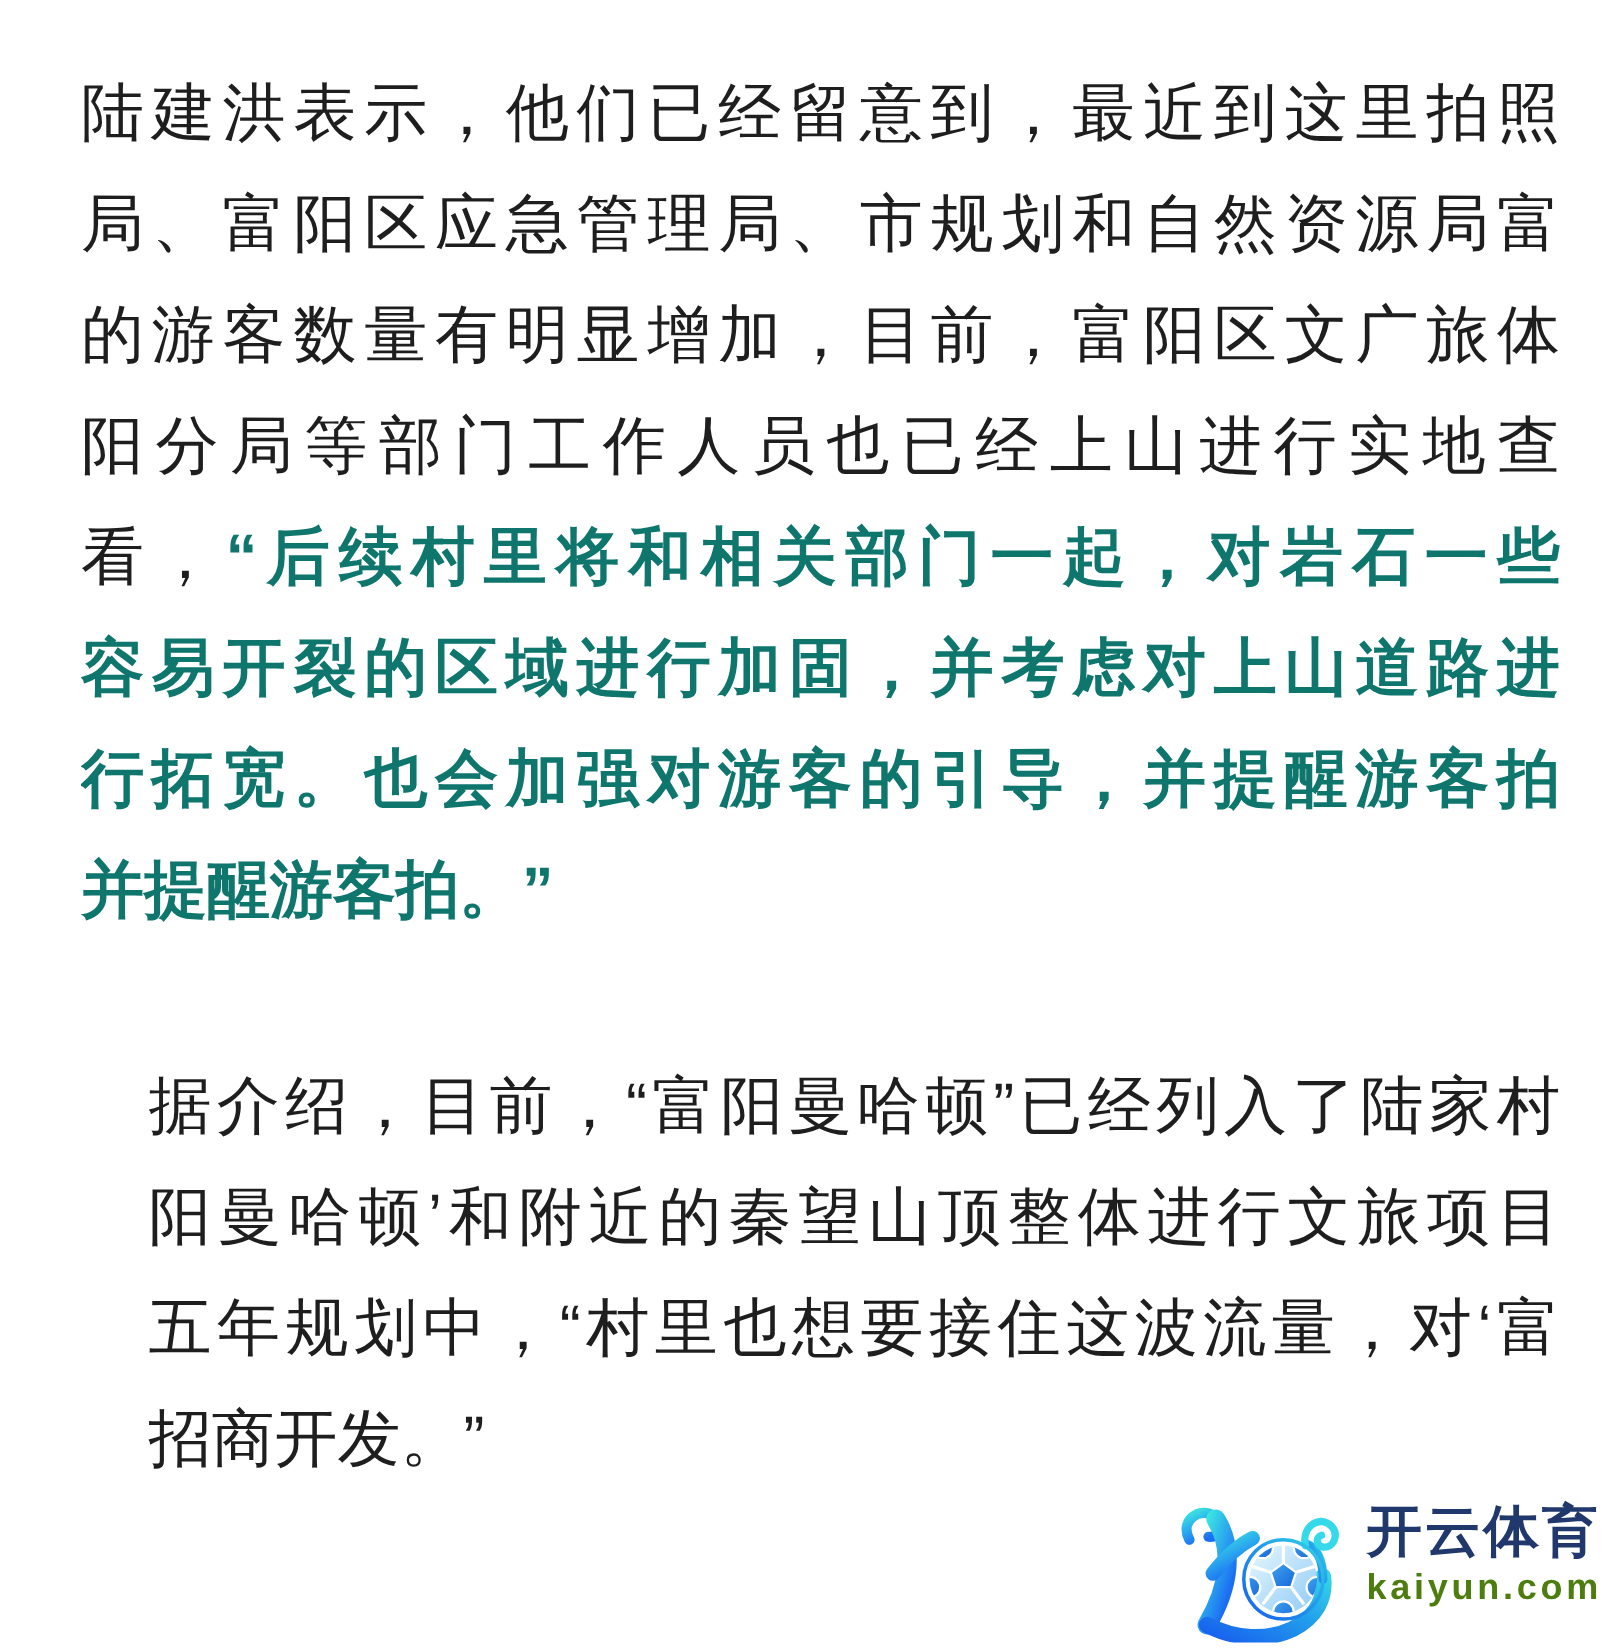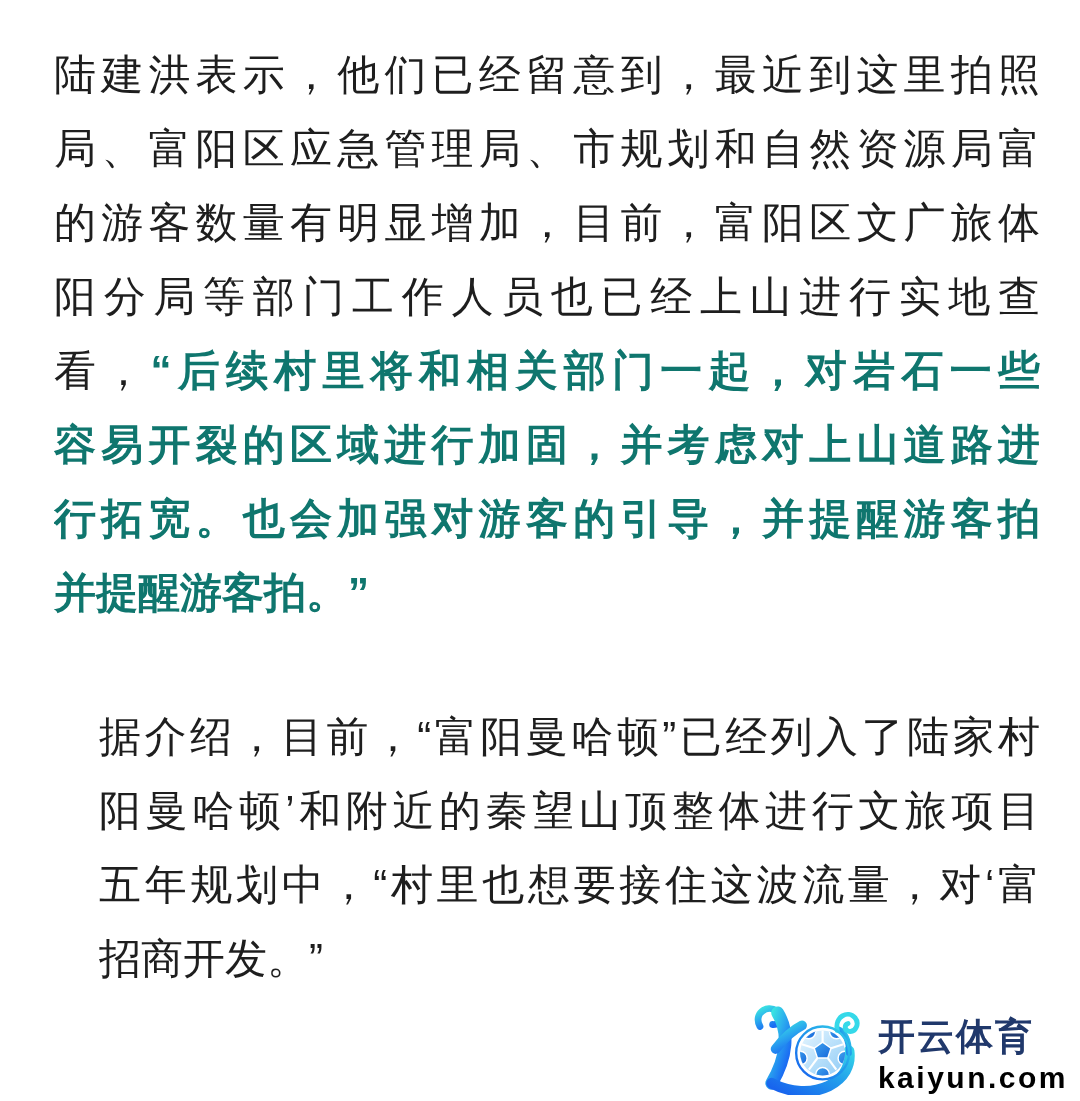--- a/index.html
+++ b/index.html
@@ -32,38 +32,38 @@
   .logo-row {
     margin-top: 4px;
     display: flex;
     justify-content: flex-end;
     align-items: center;
     padding-right: 12px;
     height: 97px;
   }
   .logo {
     display: flex;
-    align-items: flex-end;
+    align-items: flex-start;
     gap: 15px;
     cursor: pointer;
   }
   .logo-mark { display: block; }
   .logo-text { display: flex; flex-direction: column; justify-content: center; }
   .brand-cn {
     font-size: 37px;
     font-weight: 700;
     color: #20386b;
     letter-spacing: 2px;
     line-height: 1.05;
     white-space: nowrap;
   }
   .brand-domain {
-    font-size: 30px;
+    font-size: 24px;
     font-weight: 700;
-    color: #000000;
+    color: #4d7c0f;
     letter-spacing: 2.5px;
     margin-top: 4px;
     white-space: nowrap;
   }
 </style>
 </head>
 <body>
 
 <div class="content">
 

